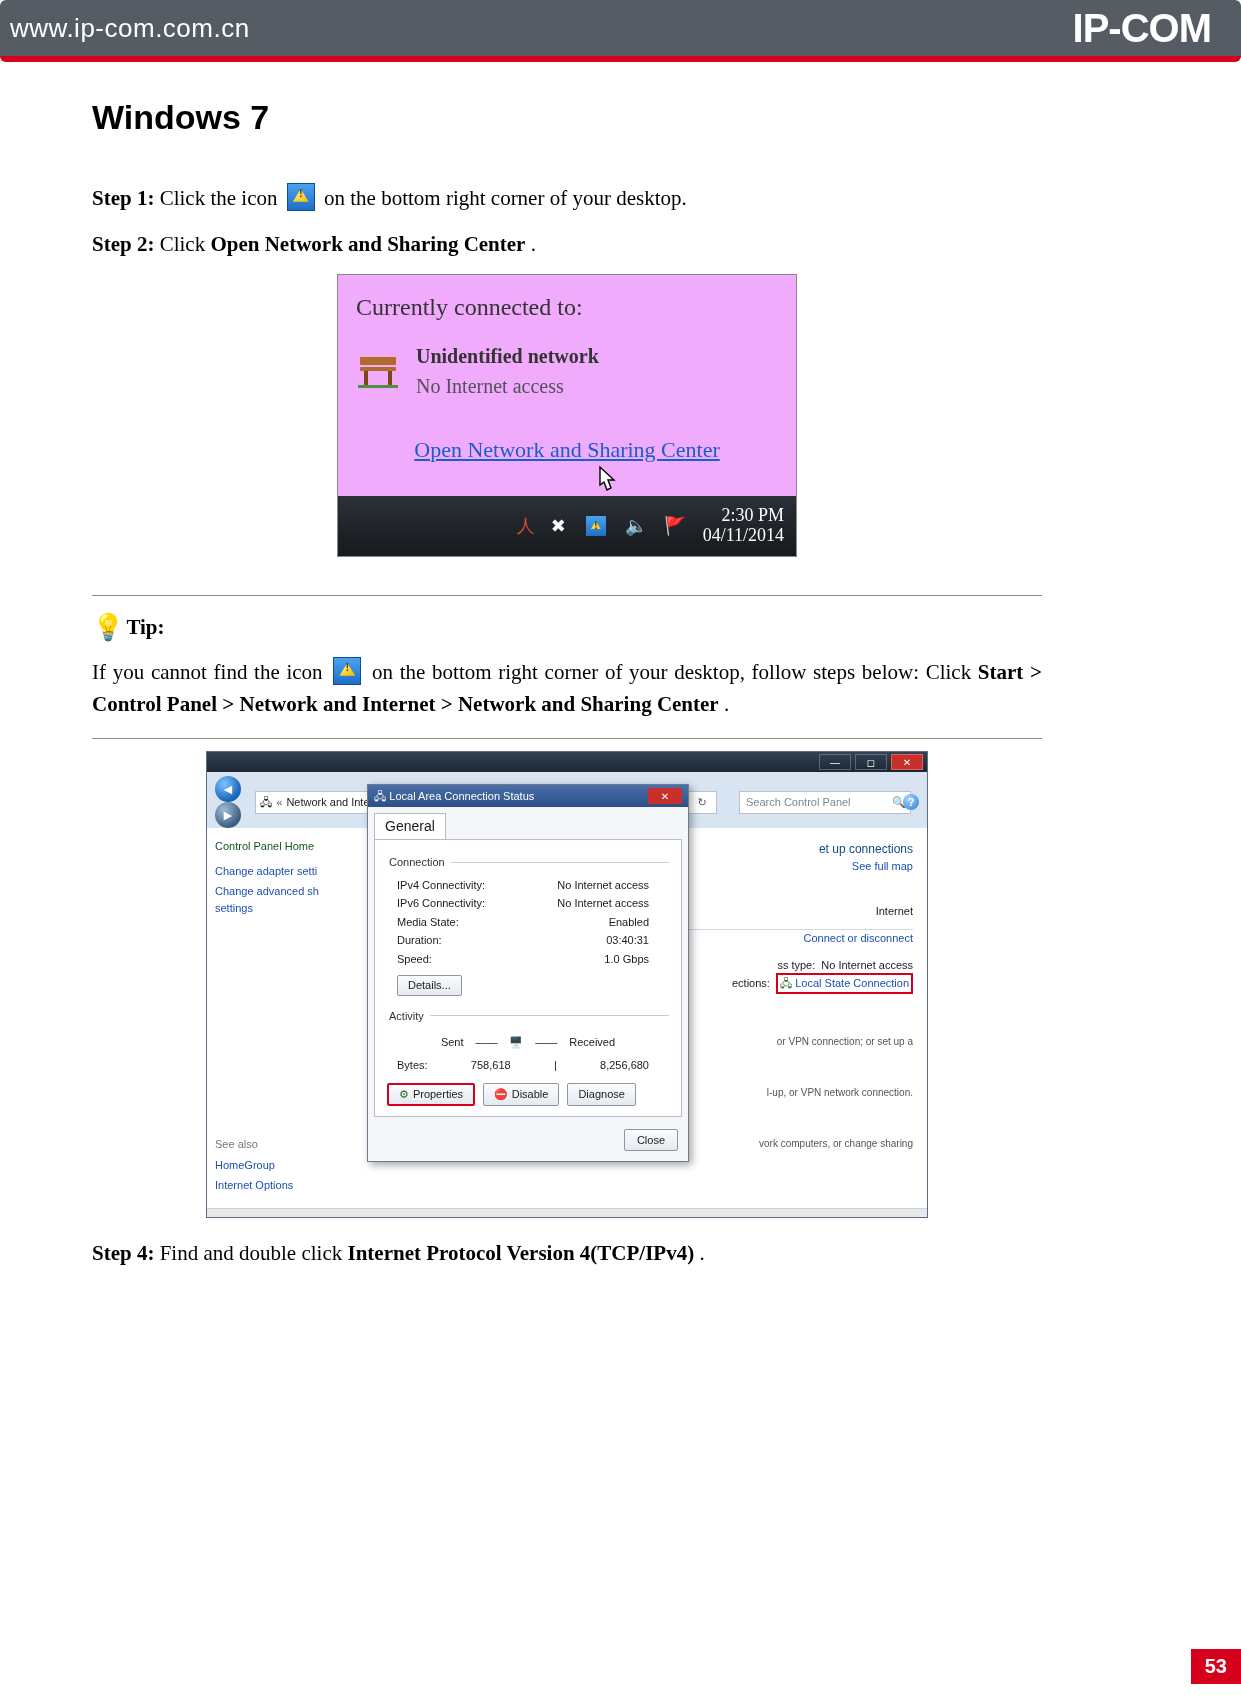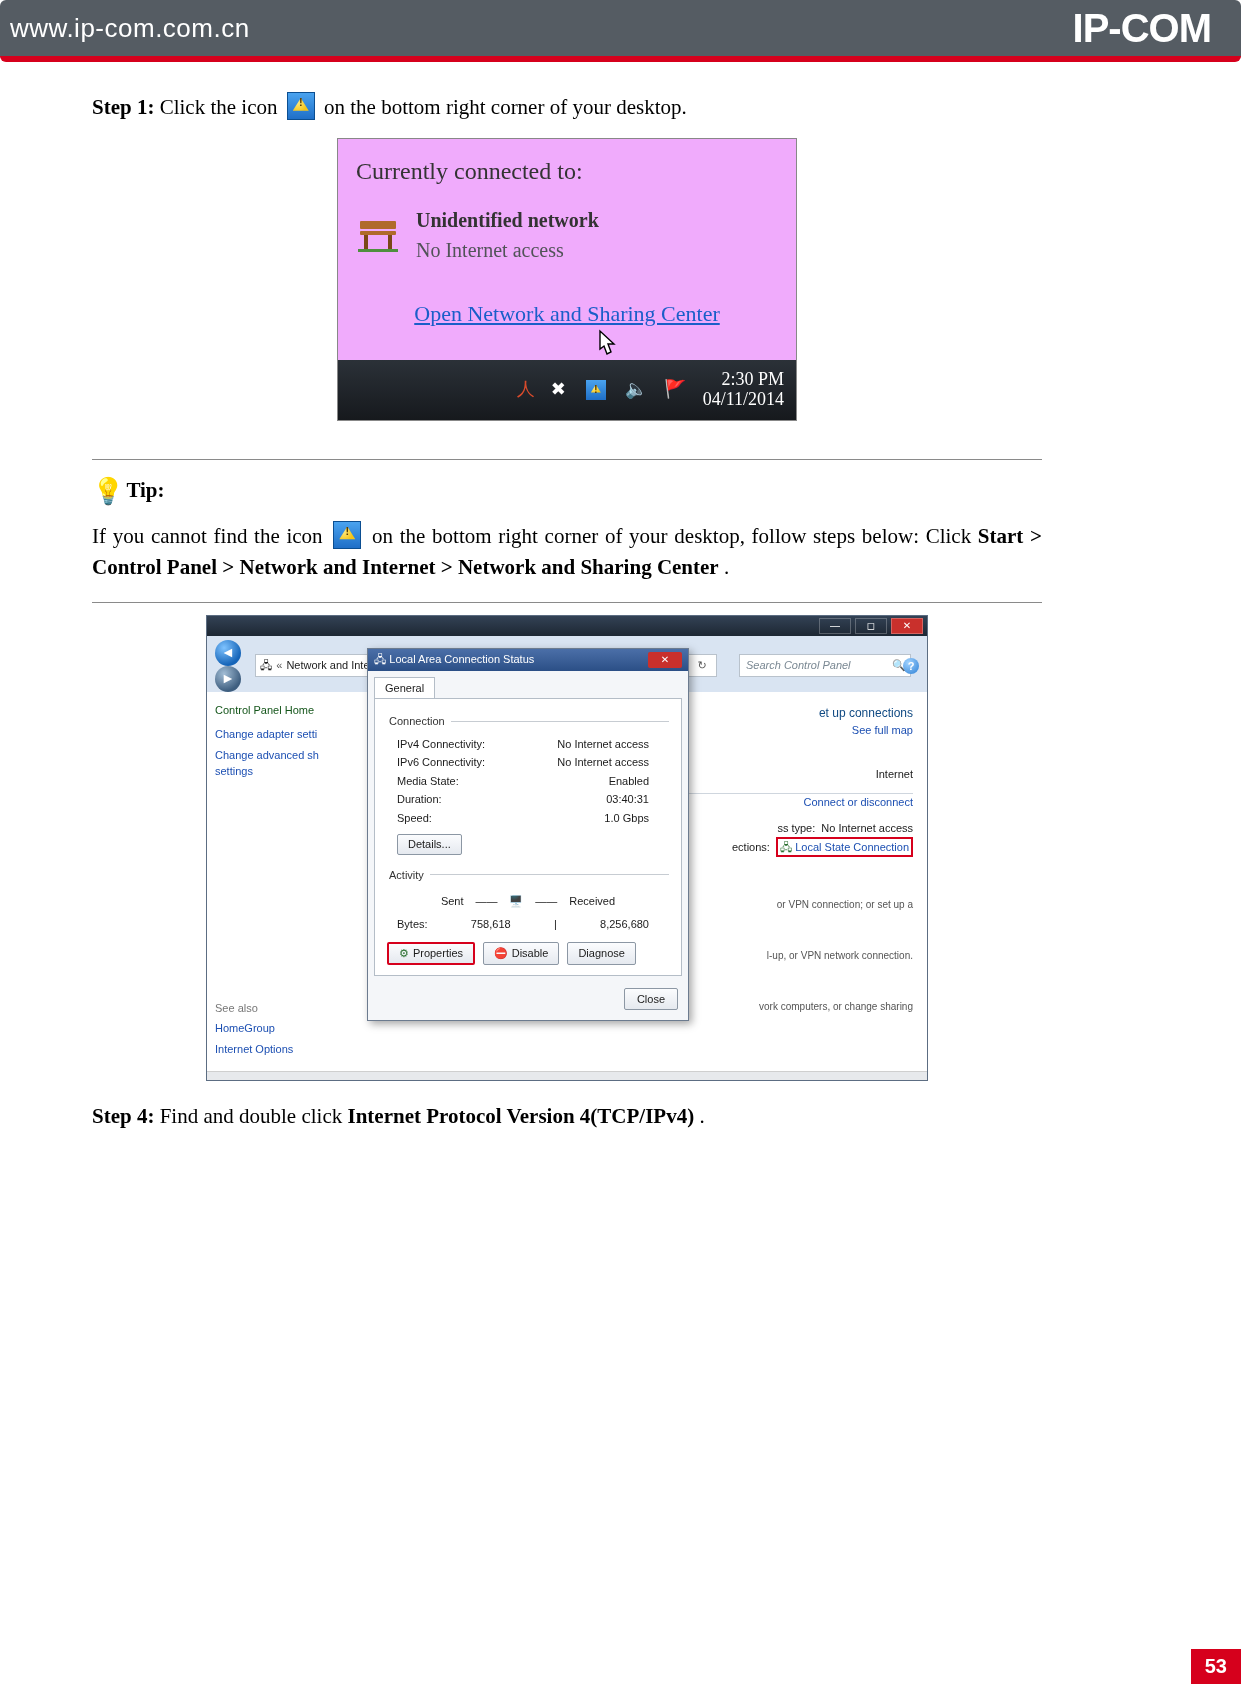--- a/index.html
+++ b/index.html
@@ -155,21 +155,21 @@
   .addressbar {
     display: flex; align-items: center; gap: 6px;
     background:#fff; border:1px solid #b9c2cc; margin:6px 8px; padding:0; height:21px;
   }
   .nav-circle {
     width: 26px; height: 26px; border-radius: 50%; background: radial-gradient(circle at 35% 30%, #7fc3ff, #1564b8 70%);
     color:#fff; display:flex; align-items:center; justify-content:center; font-size:14px;
   }
   .addressbar .crumbs { flex:1; display:flex; align-items:center; gap:4px; font-size:11px; padding-left:4px; }
   .crumbs .chev { color:#555; }
-  .addressbar .searchbox { border-left:1px solid #b9c2cc; width:150px; height:21px; color:#7a8893; font-style:italic; padding:0 6px; display:flex; align-items:center; justify-content:space-between; }
+  .addressbar .searchbox { border-left:1px solid #b9c2cc; width:150px; height:21px; color:#7a8893; padding:0 6px; display:flex; align-items:center; justify-content:space-between; }
   .figure2 .body { display:flex; background:#fff; min-height: 350px; position: relative; }
   .sidebar { width:140px; padding:10px 8px; font-size:11px; background:#fff; }
   .sidebar .cptitle { color:#14551a; font-weight:400; margin-bottom:8px; }
   .sidebar a { color:#1c4fb2; display:block; margin:4px 0; cursor:default; }
   .sidebar .seealso { color:#777; margin-top: 220px; }
   .mainpane { flex:1; padding:12px 14px; position:relative; }
   .mainpane .heading { color:#104a83; font-size:12px; }
   .link2 { color:#1c4fb2; }
   .small { font-size:10px; color:#555; }
   .redbox { border:2px solid #d6001c; padding:0 2px; display:inline-block; }
@@ -178,21 +178,21 @@
   .dialog {
     position:absolute; left:160px; top:32px; width:320px; background:#f4f6f9;
     border:1px solid #6c7b8f; box-shadow: 3px 3px 8px rgba(0,0,0,.35);
     font-size:11px;
   }
   .dialog .dtitle {
     height:22px; background:linear-gradient(#4b6fa8,#2b4f86); color:#fff; display:flex; align-items:center; justify-content:space-between; padding:0 6px;
     font-size:11px;
   }
   .dialog .dtitle .closebtn { width:34px; height:16px; background:#c9302c; color:#fff; display:inline-flex; justify-content:center; align-items:center; border-radius:2px; font-size:10px; }
-  .dialog .tab { display:inline-block; background:#fff; border:1px solid #b4bdc7; border-bottom:none; padding:2px 10px; margin:6px 0 0 6px; font-size:11px; }
+  .dialog .tab { display:inline-block; background:#fff; border:1px solid #b4bdc7; border-bottom:none; padding:2px 10px; margin:6px 0 0 6px; font-size:14px; }
   .dialog .panel { background:#fff; border:1px solid #b4bdc7; margin:0 6px 6px 6px; padding:10px 12px; }
   .dialog fieldset { border:none; border-top:1px solid #c7ccd2; margin:4px 0 8px 0; padding:4px 0 0 0; }
   .dialog legend { color:#333; padding-right:6px; font-size:11px; }
   .kv { display:flex; justify-content:space-between; margin:2px 20px 2px 10px; }
   .dialog .btn {
     display:inline-flex; align-items:center; gap:4px;
     border:1px solid #8c97a4; background:linear-gradient(#fbfcfe,#e5e9ef);
     padding:1px 10px; font-size:11px; border-radius:2px;
   }
   .dialog .btn.red { border:2px solid #d6001c; }
@@ -216,28 +216,35 @@
 </head>
 <body>
 
 <div class="header">
   <div class="url">www.ip-com.com.cn</div>
   <div class="logo">IP-COM</div>
 </div>
 
 <div class="content">
 
+  <div class="page-title">Windows 7</div>
 
   <div class="step-line">
     <span class="bold">Step 1:</span>
     <span> Click the icon </span>
     <span class="inline-icon"></span>
     <span> on the bottom right corner of your desktop.</span>
   </div>
 
+  <div class="step-line">
+    <span class="bold">Step 2:</span>
+    <span> Click </span>
+    <span class="bold">Open Network and Sharing Center</span>
+    <span>.</span>
+  </div>
 
   <div class="figure1">
     <div class="titlebar">Currently connected to:</div>
     <div class="netrow">
       <div class="bench">
         <svg viewBox="0 0 48 40">
           <rect x="6" y="6" width="36" height="8" rx="1" fill="#b06a2b"></rect>
           <rect x="6" y="16" width="36" height="4" rx="1" fill="#b06a2b"></rect>
           <rect x="10" y="20" width="4" height="14" fill="#7b4718"></rect>
           <rect x="34" y="20" width="4" height="14" fill="#7b4718"></rect>

